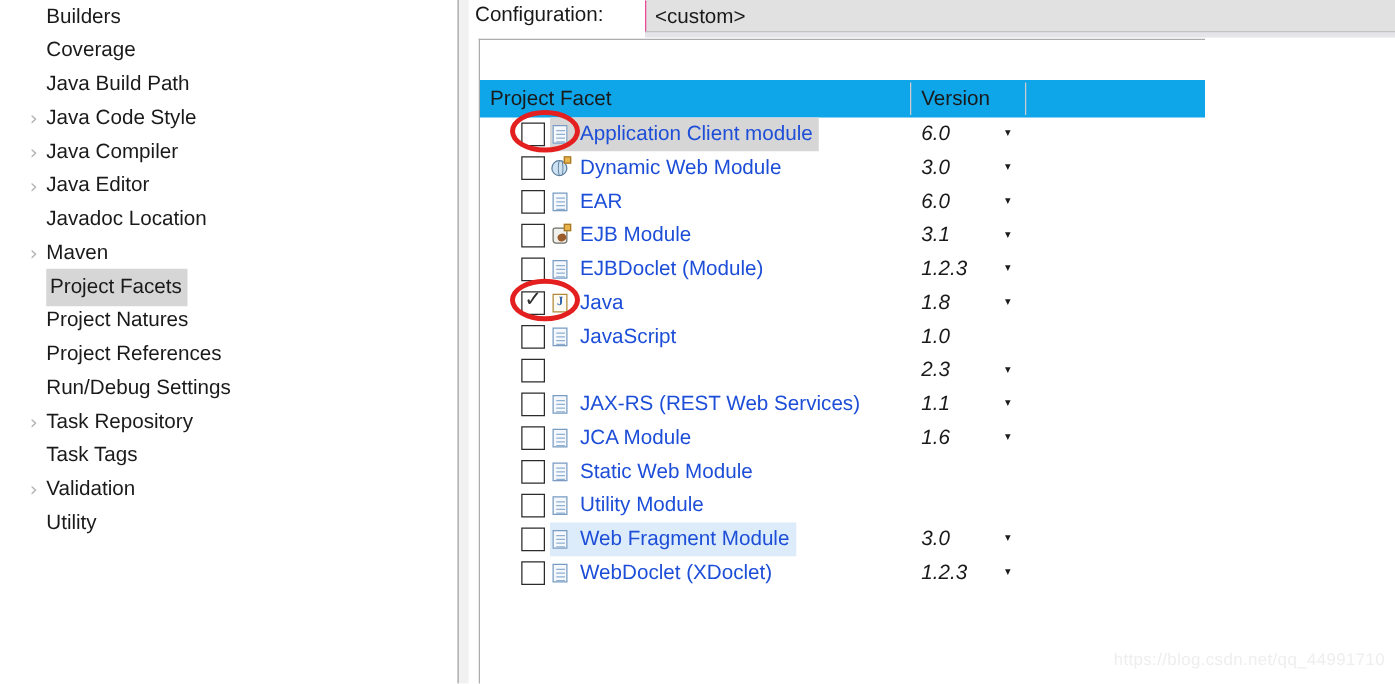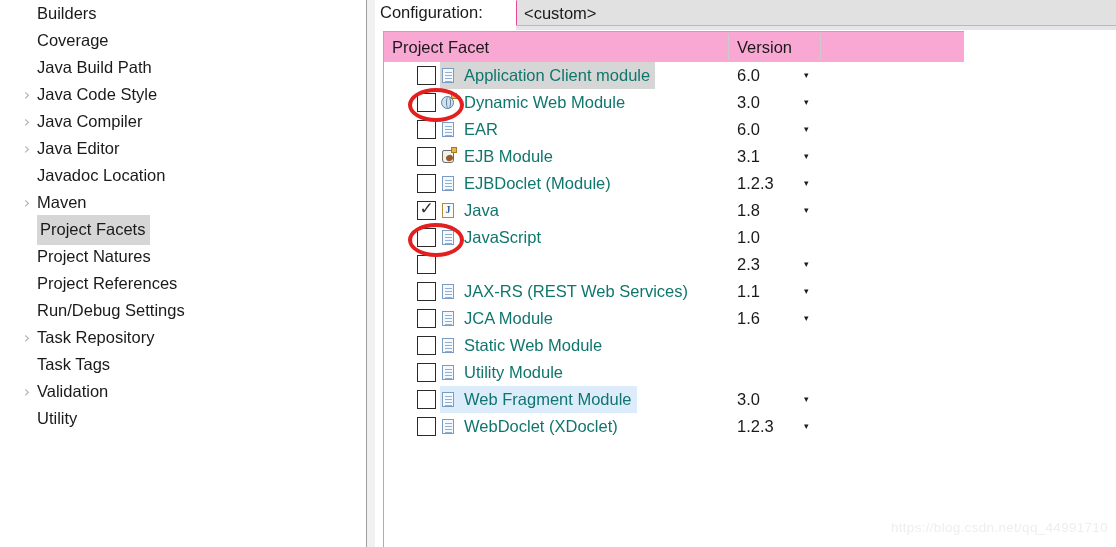--- a/index.html
+++ b/index.html
@@ -132,21 +132,22 @@
     left: 8px; top: 31px;
     right: 0; bottom: 0;
     border-top: 1px solid #adadad;
     border-left: 1px solid #adadad;
     background: #ffffff;
     overflow: hidden;
   }
   #table-header {
     position: relative;
     height: 30px;
-    background: #f9a8d4;
+    background: #0ea5e9;
+    margin-top: 32px;
   }
   .th {
     position: absolute;
     top: 0;
     height: 30px;
     line-height: 30px;
     font-size: 16.5px;
     color: #1a1a1a;
     white-space: nowrap;
   }
@@ -287,31 +288,32 @@
     font-size: 10px;
     line-height: 15px;
     text-align: center;
     color: #2d5fa8;
     font-family: "Liberation Serif", serif;
     font-weight: bold;
   }
 
   .facet-name {
     font-size: 16.5px;
-    color: #0f766e;
+    color: #1d4ed8;
     white-space: nowrap;
   }
   .ver-cell {
     position: absolute;
     left: 353px; top: 0;
     height: 27px;
     line-height: 27px;
     font-size: 16.5px;
     color: #1a1a1a;
     white-space: nowrap;
+    font-style: italic;
   }
   .arrow-cell {
     position: absolute;
     left: 420px; top: 0;
     height: 27px;
     line-height: 27px;
     font-size: 9px;
     color: #1a1a1a;
     font-family: "DejaVu Sans", sans-serif;
   }

